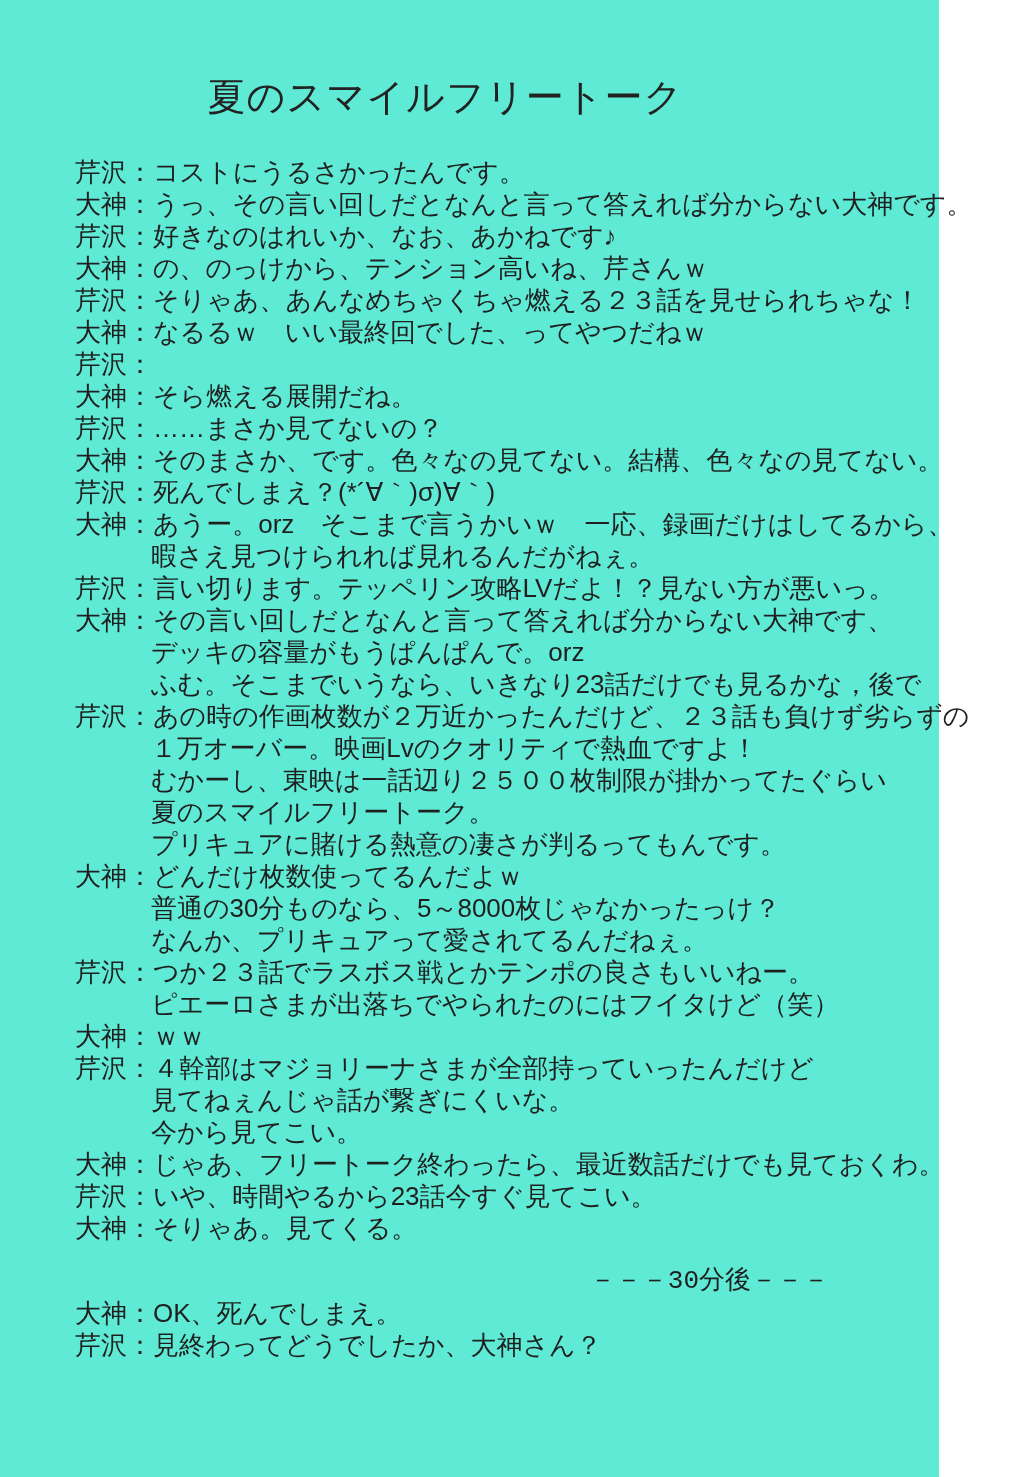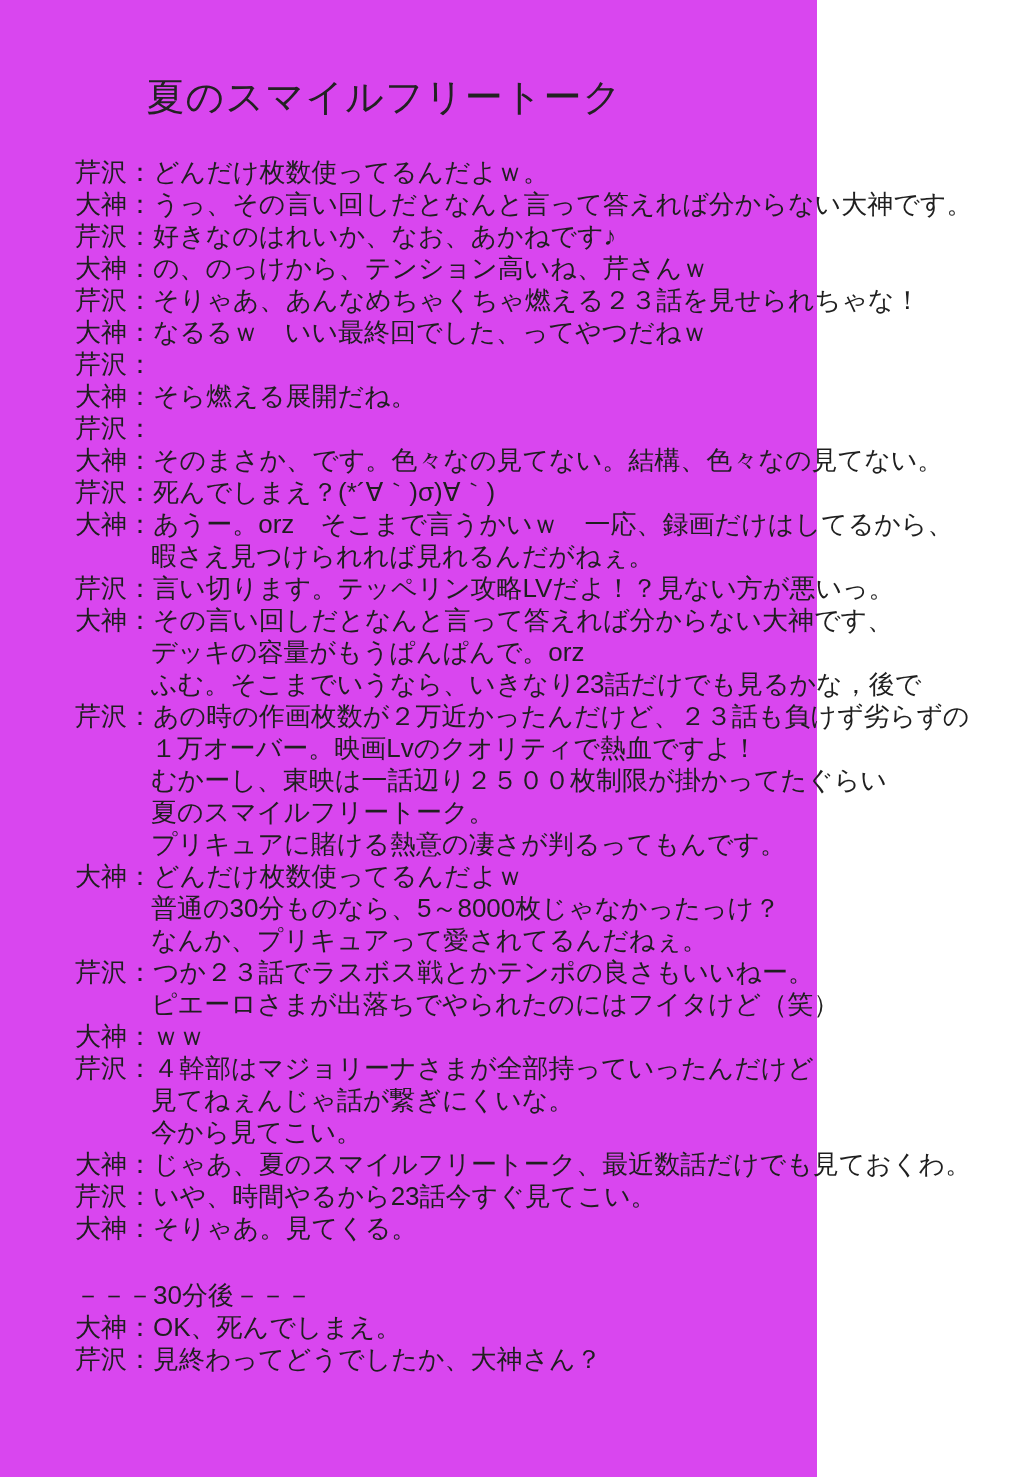--- a/index.html
+++ b/index.html
@@ -7,23 +7,23 @@
     background: #ffffff;
   }
   body {
     width: 1029px;
     height: 1477px;
     font-family: "Liberation Sans", "DejaVu Sans", sans-serif;
     color: #1f1f1f;
     overflow: hidden;
   }
   .page {
-    width: 817px;
+    width: 939px;
     height: 1477px;
-    background: #d946ef;
+    background: #5eead4;
     padding-top: 72px;
   }
   .title {
     font-size: 38px;
     font-weight: 400;
     letter-spacing: 1px;
     text-align: center;
     padding-right: 48px;
     white-space: nowrap;
     color: #222222;
@@ -41,35 +41,36 @@
     white-space: nowrap;
   }
   .speaker {
     flex: 0 0 76px;
     white-space: nowrap;
   }
   .text {
     white-space: nowrap;
   }
   .divider {
-    text-align: left;
+    text-align: right;
     padding-right: 70px;
-    margin-top: 35px;
-    white-space: nowrap;
+    margin-top: 21px;
+    white-space: nowrap;
+    font-family: Liberation Mono, monospace;
   }
 </style>
 </head>
 <body>
 
 <div class="page">
   <h1 class="title">夏のスマイルフリートーク</h1>
   <div class="dialogue">
       <div class="line">
         <span class="speaker">芹沢：</span>
-        <span class="text">どんだけ枚数使ってるんだよｗ。</span>
+        <span class="text">コストにうるさかったんです。</span>
       </div>
       <div class="line">
         <span class="speaker">大神：</span>
         <span class="text">うっ、その言い回しだとなんと言って答えれば分からない大神です。</span>
       </div>
       <div class="line">
         <span class="speaker">芹沢：</span>
         <span class="text">好きなのはれいか、なお、あかねです♪</span>
       </div>
       <div class="line">
@@ -86,20 +87,21 @@
       </div>
       <div class="line">
         <span class="speaker">芹沢：</span>
       </div>
       <div class="line">
         <span class="speaker">大神：</span>
         <span class="text">そら燃える展開だね。</span>
       </div>
       <div class="line">
         <span class="speaker">芹沢：</span>
+        <span class="text">……まさか見てないの？</span>
       </div>
       <div class="line">
         <span class="speaker">大神：</span>
         <span class="text">そのまさか、です。色々なの見てない。結構、色々なの見てない。</span>
       </div>
       <div class="line">
         <span class="speaker">芹沢：</span>
         <span class="text">死んでしまえ？(*´∀｀)σ)∀｀)</span>
       </div>
       <div class="line">
@@ -177,21 +179,21 @@
       <div class="line">
         <span class="speaker"></span>
         <span class="text">見てねぇんじゃ話が繋ぎにくいな。</span>
       </div>
       <div class="line">
         <span class="speaker"></span>
         <span class="text">今から見てこい。</span>
       </div>
       <div class="line">
         <span class="speaker">大神：</span>
-        <span class="text">じゃあ、夏のスマイルフリートーク、最近数話だけでも見ておくわ。</span>
+        <span class="text">じゃあ、フリートーク終わったら、最近数話だけでも見ておくわ。</span>
       </div>
       <div class="line">
         <span class="speaker">芹沢：</span>
         <span class="text">いや、時間やるから23話今すぐ見てこい。</span>
       </div>
       <div class="line">
         <span class="speaker">大神：</span>
         <span class="text">そりゃあ。見てくる。</span>
       </div>
       <div class="divider">－－－30分後－－－</div>

